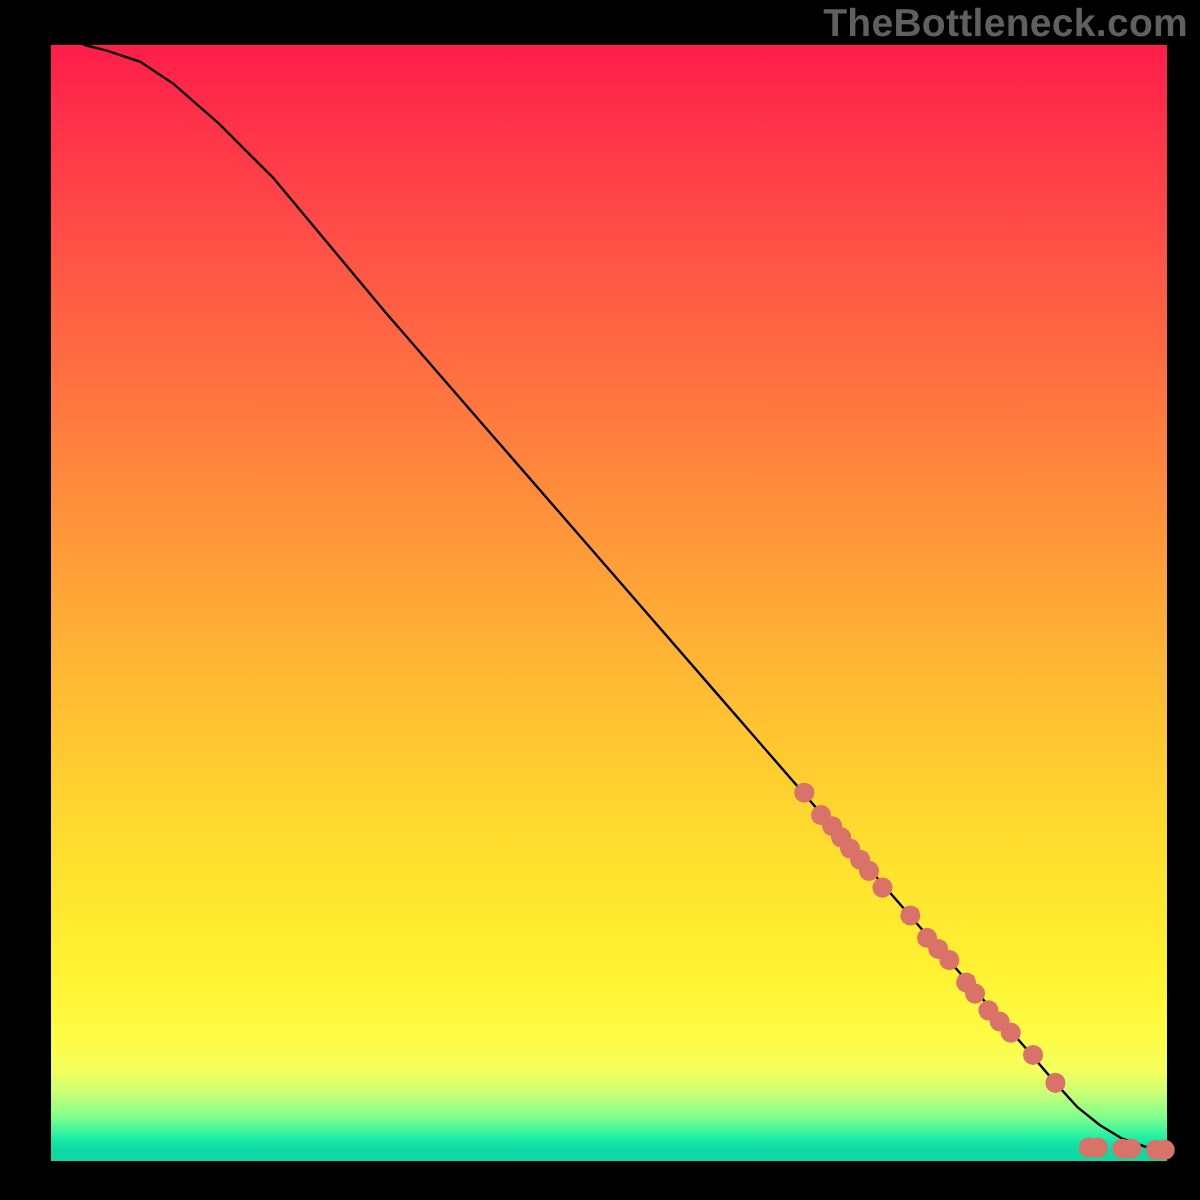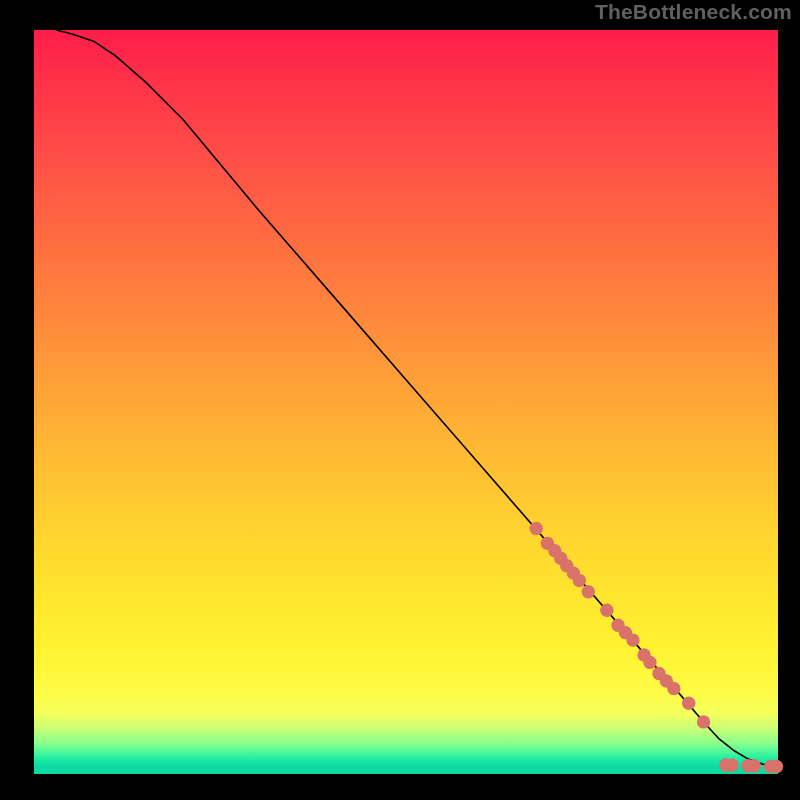--- a/index.html
+++ b/index.html
@@ -14,21 +14,21 @@
   .stage {
     position: relative;
     width: 800px;
     height: 800px;
     background: #000;
   }
   .watermark {
     position: absolute;
     top: 0px;
     right: 8px;
-    font-size: 21px;
+    font-size: 26px;
     font-weight: 600;
     color: #606060;
     letter-spacing: 0.2px;
   }
   .plot {
     position: absolute;
     left: 34px;
     top: 30px;
     width: 744px;
     height: 744px;

